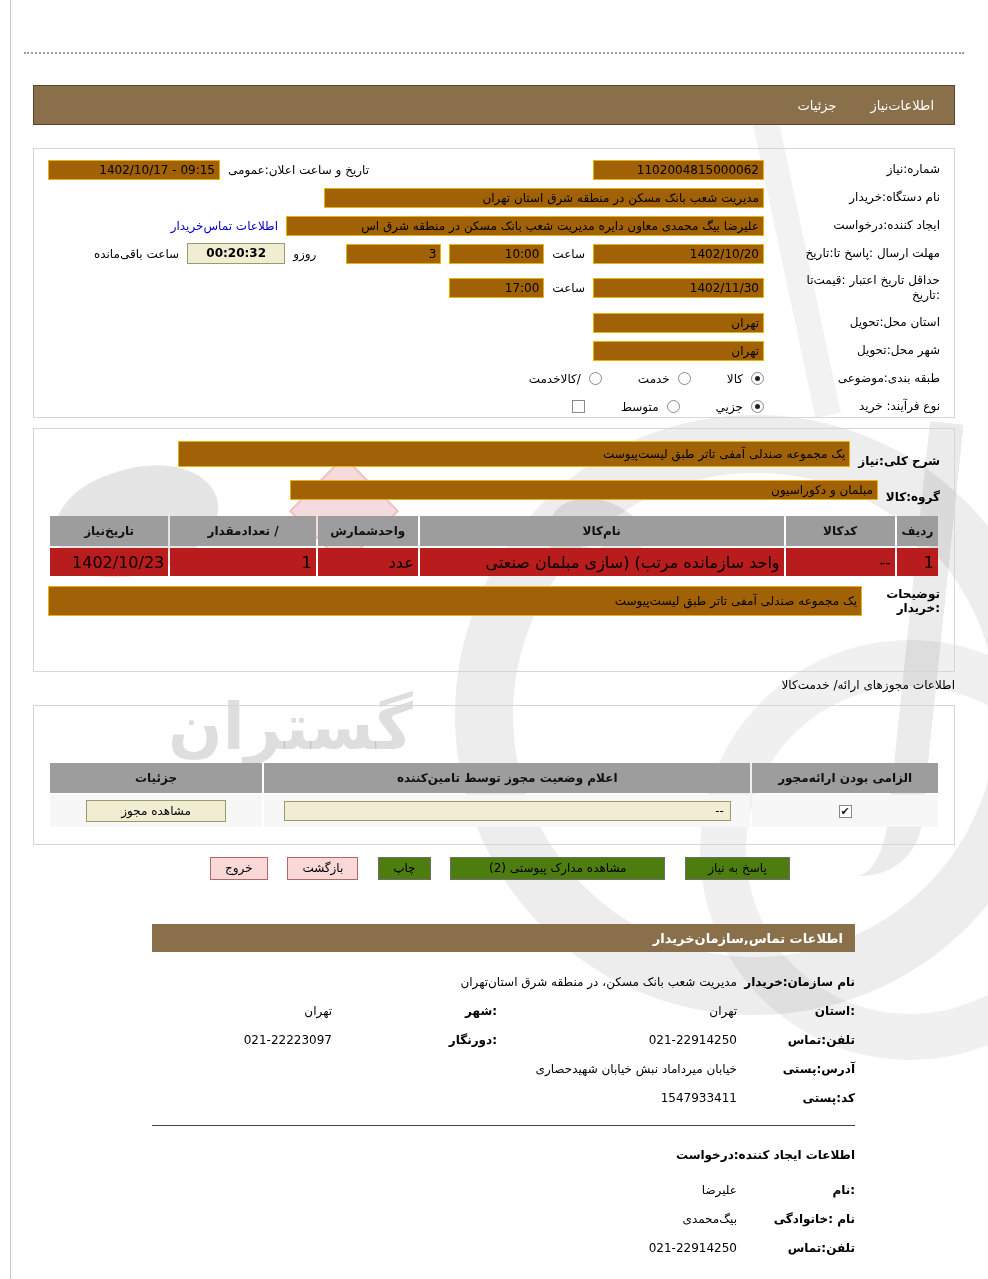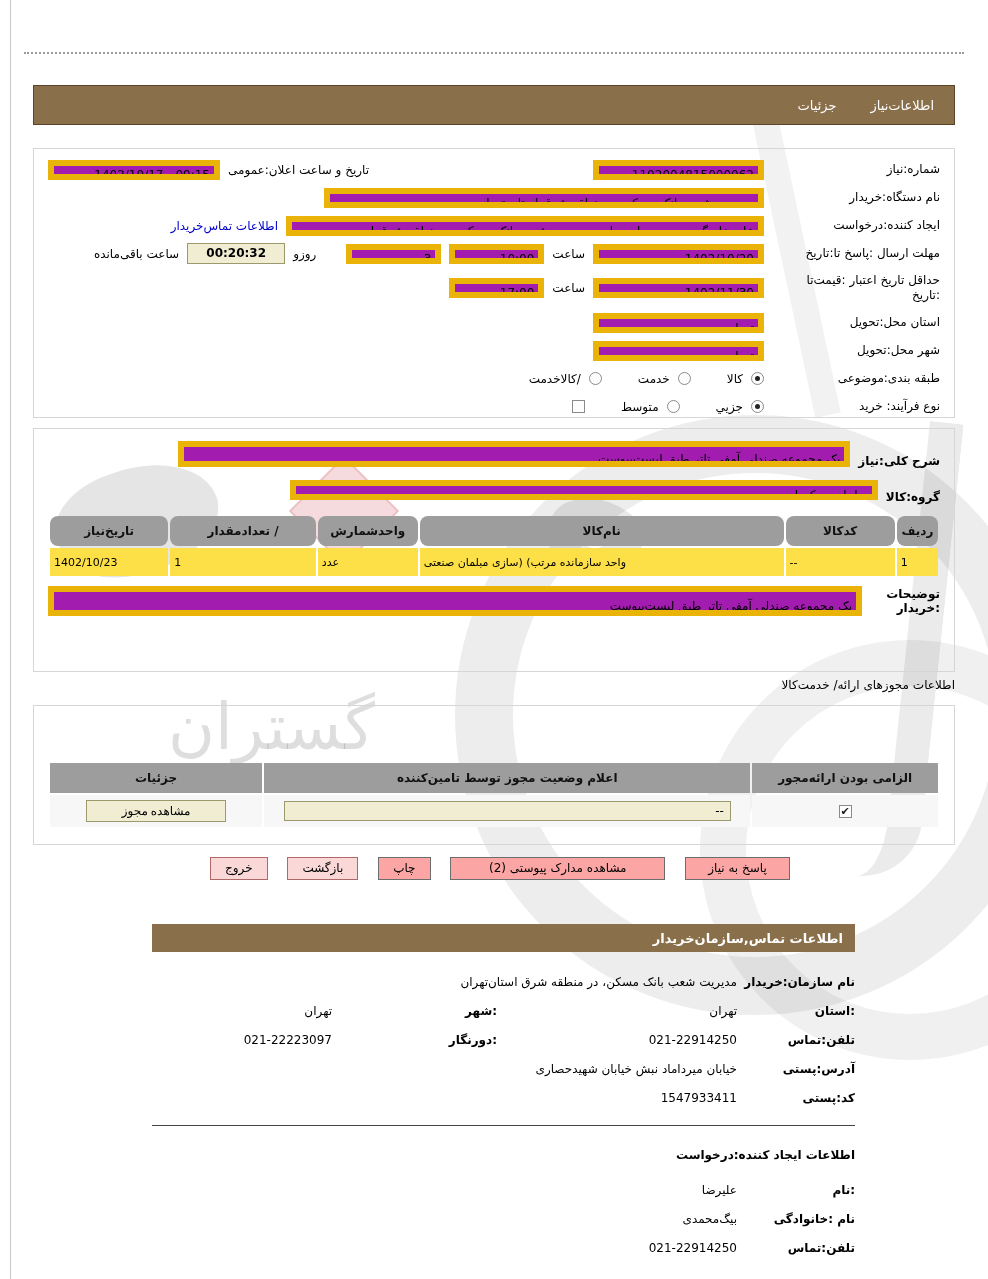--- a/index.html
+++ b/index.html
@@ -16,21 +16,21 @@
   .left-edge-line { position:absolute; left:10px; top:0; bottom:0; width:1px; background:#c9c9c9; z-index:0; }
   .top-dotted { position:absolute; left:24px; right:24px; top:52px; border-top:2px dotted #9a9a9a; z-index:2; }
 
   
   .watermark { position:absolute; inset:0; z-index:1; pointer-events:none; }
   .wm-ring  { position:absolute; left:455px; top:415px; width:600px; height:600px; border:58px solid rgba(0,0,0,0.07); border-radius:50%; }
   .wm-ring2 { position:absolute; left:700px; top:640px; width:420px; height:420px; border:46px solid rgba(0,0,0,0.06); border-radius:50%; }
   .wm-blob  { position:absolute; left:55px; top:468px; width:165px; height:105px; background:rgba(0,0,0,0.10); border-radius:45% 55% 50% 50%; transform:rotate(-18deg); }
   .wm-diamond { position:absolute; left:305px; top:472px; width:78px; height:78px; background:rgba(205,75,85,0.20); border:2px solid rgba(205,75,85,0.18); transform:rotate(45deg); }
   .wm-letter { position:absolute; color:rgba(0,0,0,0.09); font-weight:bold; }
-  .wm-word { position:absolute; left:168px; top:690px; font-size:64px; font-weight:normal; color:rgba(0,0,0,0.13); letter-spacing:2px; }
+  .wm-word { position:absolute; left:168px; top:690px; font-size:64px; font-weight:bold; color:rgba(0,0,0,0.13); letter-spacing:2px; }
   .wm-stroke { position:absolute; left:880px; top:420px; width:60px; height:460px; border-right:34px solid rgba(0,0,0,0.08); border-radius:0 0 120px 0; transform:rotate(6deg); }
   .wm-stroke2 { position:absolute; left:770px; top:120px; width:40px; height:300px; border-right:26px solid rgba(0,0,0,0.05); transform:rotate(-12deg); }
 
   .content { position:relative; z-index:2; }
 
   
   .menubar {
     position:absolute; left:33px; right:33px; top:85px; height:40px;
     background:#8a6f4b; border:1px solid #5c4527;
     display:flex; align-items:center; gap:34px; padding:0 20px;
@@ -40,21 +40,21 @@
 
   
   .panel { position:absolute; left:33px; right:33px; border:1px solid #d6d6d6; background:transparent; }
   .panel1 { top:148px; height:270px; padding:10px 14px 6px 14px; }
   .panel2 { top:428px; height:244px; padding:10px 14px 6px 14px; }
   .panel3 { top:705px; height:140px; padding:55px 14px 6px 14px; }
 
   .frow { display:flex; align-items:center; gap:8px; margin-bottom:7px; min-height:21px; }
   .flabel { width:168px; text-align:right; padding-left:6px; line-height:1.25; flex:0 0 auto; }
   .box {
-    background:#a21caf; border:6px solid #eab308; height:20px; line-height:18px;
+    background:#a16207; border:1px solid #eab308; height:20px; line-height:18px;
     padding:0 4px; overflow:hidden; white-space:nowrap; text-align:right;
   }
   .ltr { direction:ltr; text-align:right; }
   .num { direction:ltr; }
   .w185{width:171px;} .w172{width:172px;} .w440{width:440px;} .w478{width:478px;}
   .w95{width:95px;}
   .timerbox { background:#f0edd2; border:1px solid #9b9a6d; width:98px; height:21px; line-height:19px; text-align:center; direction:ltr; font-weight:bold; }
   .link { color:#0000cc; cursor:pointer; white-space:nowrap; }
   .pushleft { margin-inline-start:auto; display:flex; align-items:center; gap:8px; }
 
@@ -62,41 +62,41 @@
   .radio.checked::after { content:""; position:absolute; left:3px; top:3px; width:5px; height:5px; border-radius:50%; background:#222; }
   .checkbox { width:13px; height:13px; border:1px solid #8a8a8a; background:#fdfdfd; display:inline-flex; align-items:center; justify-content:center; font-size:11px; flex:0 0 auto; }
   .checkbox.checked::after { content:"✔"; color:#222; line-height:1; }
   .opt-gap { margin-inline-start:28px; }
 
   .boldlabel { font-weight:bold;margin-top:15px; }
   .sec-heading { font-weight:bold; margin:10px 0 12px 0; }
 
   
   table.grid { width:100%; border-collapse:separate; border-spacing:2px; margin-top:10px; }
-  table.grid th { background:#9d9d9d; color:#111; font-weight:bold; height:30px; font-size:12px; padding:0 4px;border-radius:8px; }
-  table.grid td { background:#fde047; height:28px; text-align:left; font-size:11px; padding:0 4px; }
+  table.grid th { background:#9d9d9d; color:#111; font-weight:bold; height:30px; font-size:12px; padding:0 4px; }
+  table.grid td { background:#b91c1c; height:28px; text-align:right; font-size:16px; padding:0 4px; }
   .col-radif{width:4.5%;} .col-code{width:12%;} .col-name{width:40%;} .col-unit{width:11%;} .col-qty{width:16%;} .col-date{width:13%;}
 
   .notes-row { display:flex; align-items:center; gap:8px; margin-top:8px; }
   .notes-label { width:70px; font-weight:bold; text-align:right; line-height:1.2; flex:0 0 auto; }
   .notes-box { flex:1; height:30px; line-height:28px; }
 
   .permits-heading { position:absolute; right:33px; top:678px; }
 
   table.permits { width:100%; border-collapse:separate; border-spacing:2px; }
   table.permits th { background:#9d9d9d; color:#111; font-weight:bold; height:30px; font-size:12px; }
   table.permits td { background:#f7f7f7; height:32px; text-align:center; vertical-align:middle; }
   .p-col1{width:21%;} .p-col2{width:55%;} .p-col3{width:24%;}
   .creambox { background:#f0edd2; border:1px solid #9b9a6d; height:20px; line-height:18px; padding:0 6px; text-align:right; width:92%; margin:0 auto; direction:rtl; }
-  .creambtn { background:#f0edd2; border:1px solid #9b9a6d; height:22px; line-height:20px; padding:0 10px; display:inline-block; min-width:140px; cursor:pointer;font-family:Liberation Serif, serif; }
+  .creambtn { background:#f0edd2; border:1px solid #9b9a6d; height:22px; line-height:20px; padding:0 10px; display:inline-block; min-width:140px; cursor:pointer; }
 
   
   .actions { position:absolute; left:198px; right:198px; top:857px; display:flex; align-items:center; justify-content:space-between; }
   .btn { border:1px solid #6d6d6d; height:23px; line-height:21px; padding:0 14px; text-align:center; cursor:pointer; white-space:nowrap;margin-left:12px; }
-  .btn-green { background:#fca5a5; }
+  .btn-green { background:#4d7c0f; }
   .btn-pink  { background:#fbd8d8; border-color:#b06868; }
   .btn-wide  { min-width:215px; }
   .btn-mid   { min-width:105px; }
 
   
   .bar2 {
     position:absolute; left:152px; width:703px; top:924px; height:28px;
     background:#8a6f4b; color:#fff; font-weight:bold; font-size:13px;
     display:flex; align-items:center; padding:0 12px;
   }

